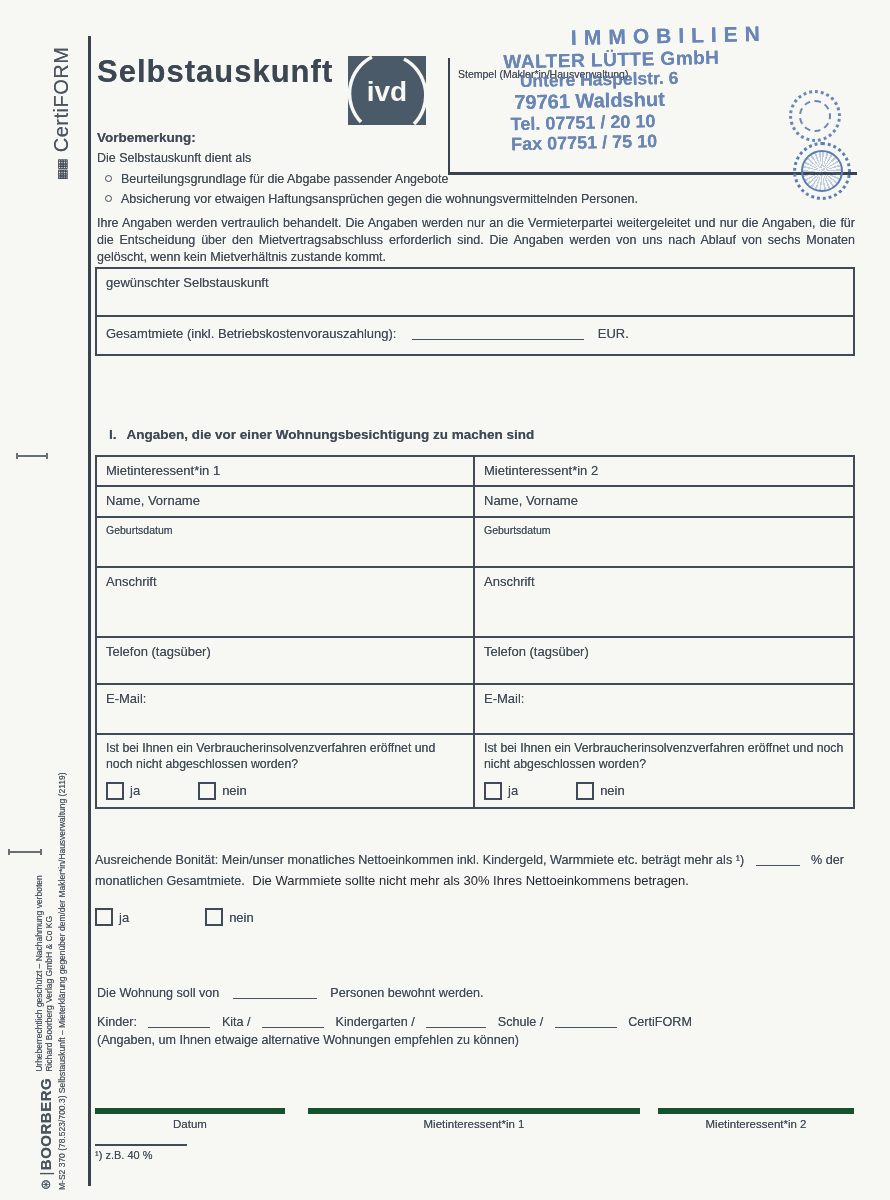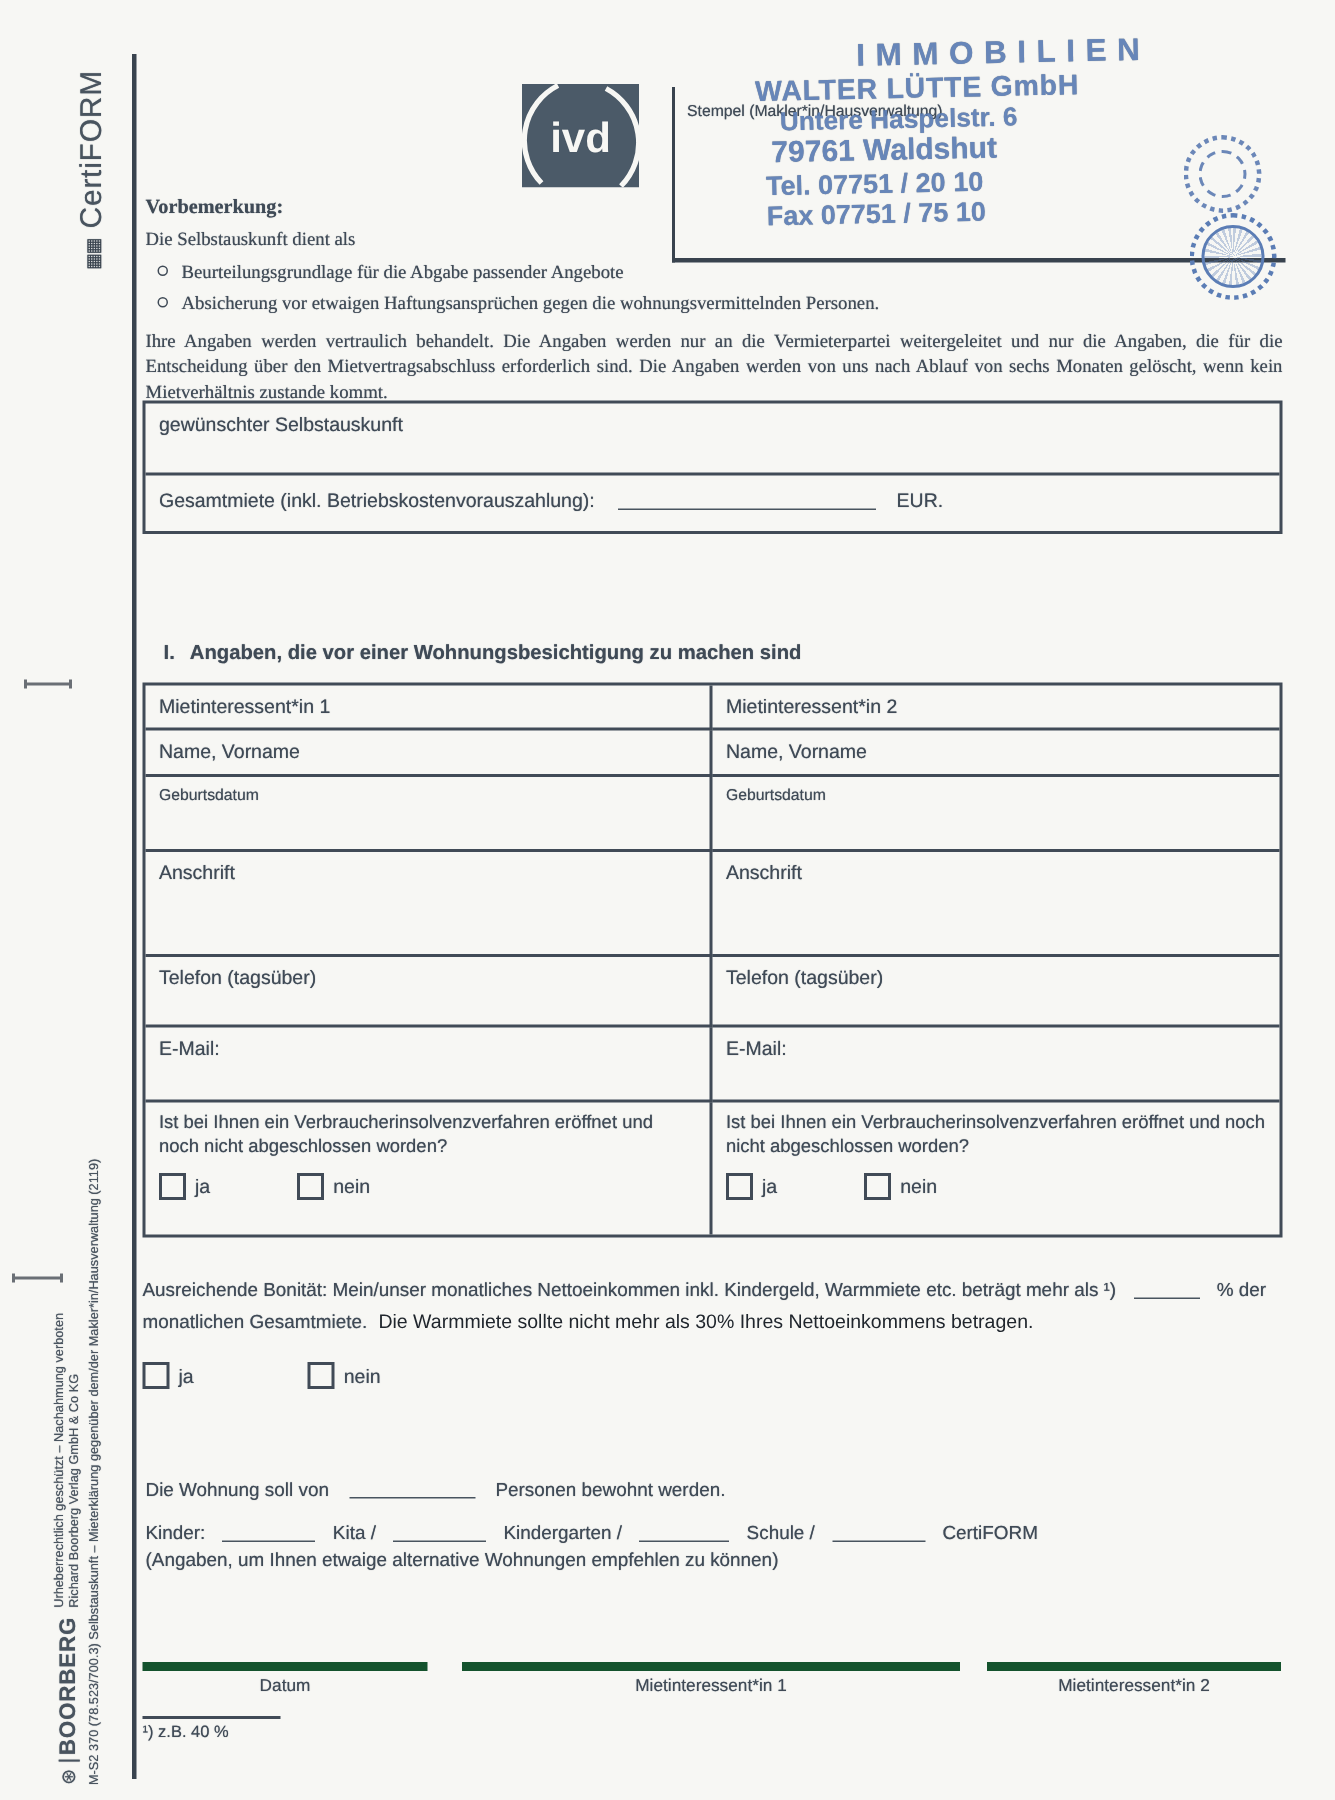--- a/index.html
+++ b/index.html
@@ -41,21 +41,21 @@
   .st-l4{font-size:20px;margin-left:6px;}
   .st-l5{font-size:18px;margin-left:2px;}
   .st-l6{font-size:18px;margin-left:2px;}
   .seal{position:absolute;border-radius:50%;}
   .seal.s1{right:16px;top:32px;width:46px;height:46px;border:3px dotted #6b87b8;}
   .seal.s1:before{content:"";position:absolute;inset:7px;border:2px dashed #6b87b8;border-radius:50%;}
   .seal.s2{right:6px;top:84px;width:52px;height:52px;border:3px dotted #5b7db5;}
   .seal.s2:before{content:"";position:absolute;inset:5px;border:2px solid #5b7db5;border-radius:50%;
     background:repeating-conic-gradient(rgba(91,125,181,.35) 0 6deg,transparent 6deg 14deg);}
   
-  .intro{position:absolute;left:97px;top:130px;width:758px;font-size:12.5px;font-family:Liberation Serif, serif;}
+  .intro{position:absolute;left:97px;top:130px;width:758px;font-size:12.5px;}
   .intro .h{font-size:13.5px;font-weight:bold;margin:0 0 6px 0;}
   .intro .lead{margin:0 0 7px 0;}
   .bullet-line{display:flex;align-items:flex-start;margin:0 0 6px 8px;}
   .bullet-ic{flex:0 0 auto;width:5px;height:5px;border:1.5px solid #3f4a56;border-radius:50%;margin:3px 9px 0 0;}
   .intro .para{margin-top:9px;text-align:justify;line-height:1.34;}
   
   .obox{position:absolute;left:95px;top:267px;width:756px;border:2px solid #414b57;background:transparent;}
   .obox .row{box-sizing:border-box;padding:6px 9px;font-size:13px;}
   .obox .r1{height:47px;border-bottom:2px solid #414b57;}
   .obox .r2{height:48px;border-bottom:2px solid #414b57;}
@@ -69,21 +69,21 @@
   .tbl{position:absolute;left:95px;top:455px;width:756px;border:2px solid #414b57;
     display:grid;grid-template-columns:378px 378px;}
   .cell{box-sizing:border-box;padding:6px 9px;font-size:13px;border-bottom:2px solid #414b57;}
   .cell.c1{border-right:2px solid #414b57;}
   .cell.hdr{height:30px;}
   .cell.hname{height:31px;}
   .cell.hbirth{height:50px;font-size:10.5px;}
   .cell.haddr{height:70px;}
   .cell.hphone{height:47px;}
   .cell.hemail{height:50px;}
-  .cell.hins{height:88px;border-bottom:none;font-size:12.3px;line-height:1.3;}
+  .cell.hins{height:72px;border-bottom:none;font-size:12.3px;line-height:1.3;}
   .cb-row{display:flex;align-items:center;margin-top:9px;}
   .cbx{width:14px;height:14px;border:2px solid #414b57;background:#f7f7f4;flex:0 0 auto;}
   .cb-lab{font-size:13px;margin-left:6px;}
   .cb-gap{width:58px;}
   
   .bonitaet{position:absolute;left:95px;top:851px;width:760px;font-size:12.6px;line-height:1.55;}
   .digital{text-shadow:none;color:#20262d;font-size:13px;}
   .bon-cbs{position:absolute;left:95px;top:908px;display:flex;align-items:center;}
   .bon-cbs .cb-gap{width:76px;}
   
@@ -115,20 +115,21 @@
 
   <div class="vrule"></div>
   <div class="fold-mark fm1"></div>
   <div class="fold-mark fm2"></div>
 
   <div class="certiform">
     <span class="mark">▦▦</span>
     <span>CertiFORM</span>
   </div>
 
+  <h1 class="title">Selbstauskunft</h1>
 
   <div class="ivd">
     <svg width="78" height="69" viewBox="0 0 78 69">
       <rect x="0" y="0" width="78" height="69" fill="#4b5a68"></rect>
       <path d="M 24 1 A 41 41 0 0 0 13 66" stroke="#f7f7f4" stroke-width="3.5" fill="none"></path>
       <path d="M 56 3 A 41 41 0 0 1 66 68" stroke="#f7f7f4" stroke-width="3.5" fill="none"></path>
       <text x="39" y="45" text-anchor="middle" font-family="Liberation Sans, sans-serif" font-size="28" font-weight="bold" fill="#f7f7f4">ivd</text>
     </svg>
   </div>
 

